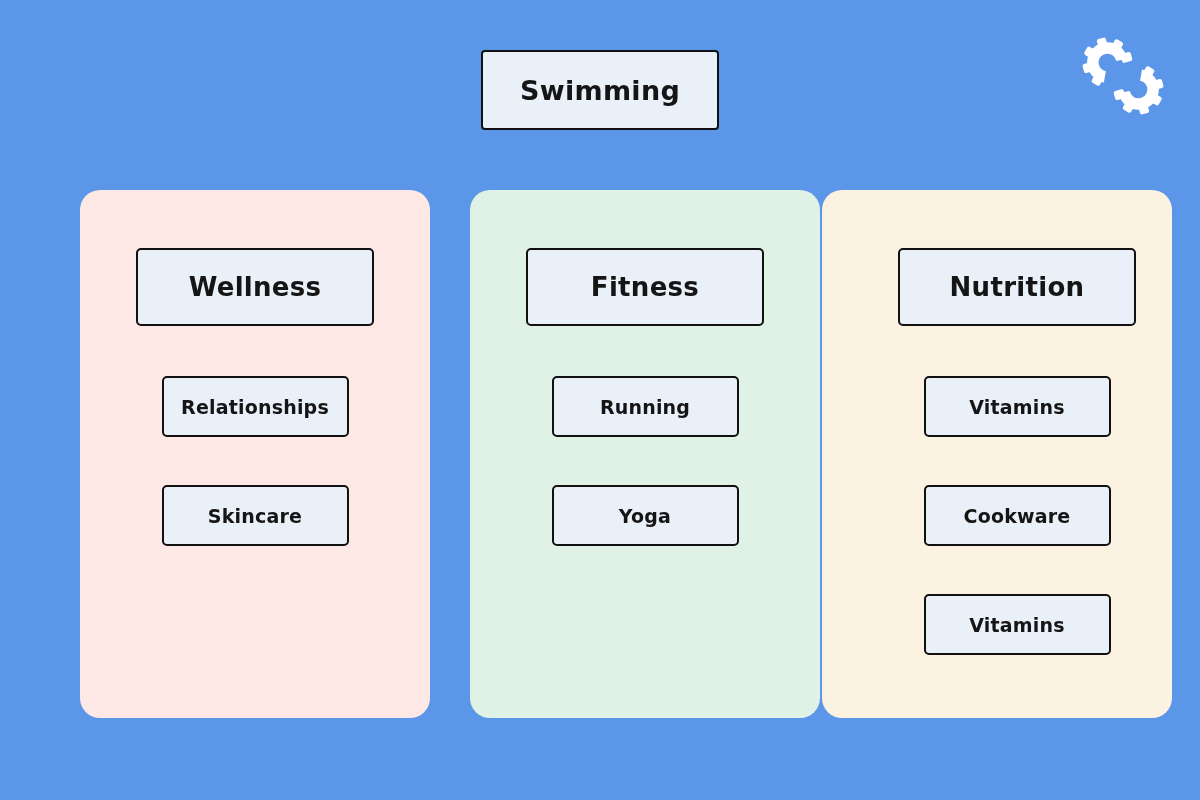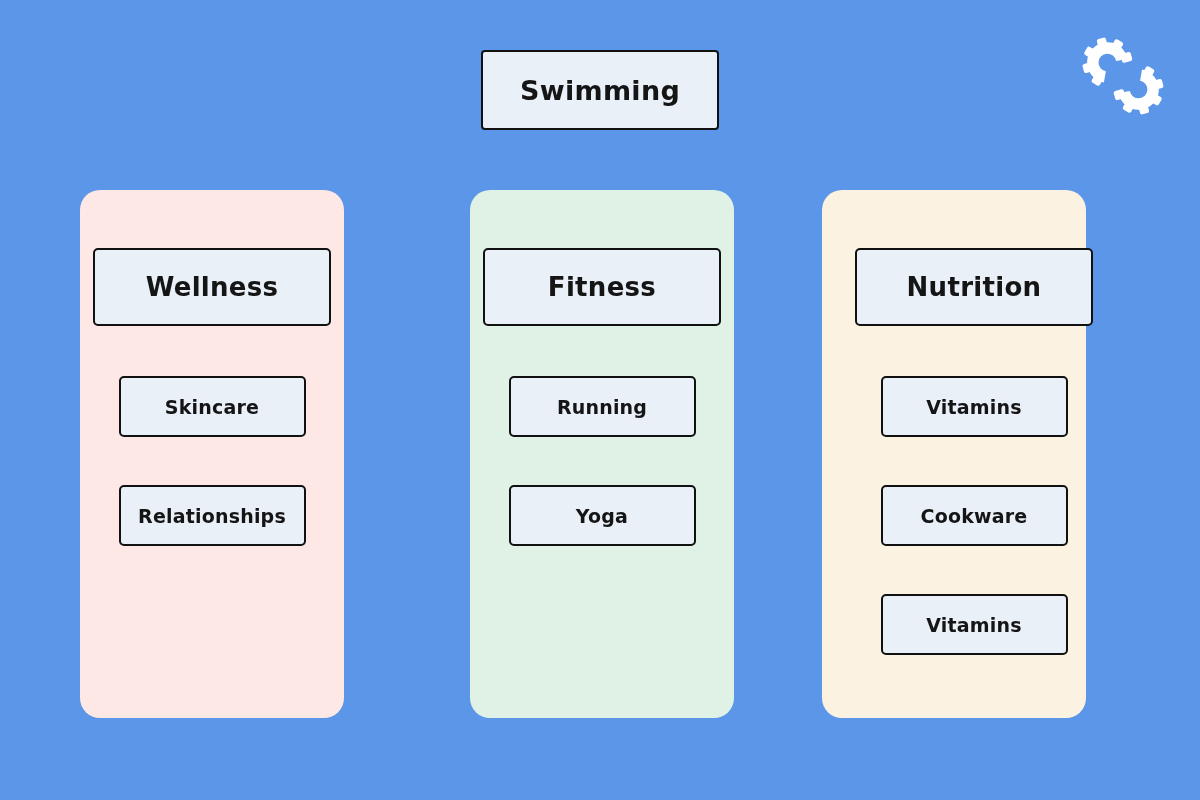--- a/index.html
+++ b/index.html
@@ -27,21 +27,21 @@
   .logo {
     position: absolute;
     left: 1072px; top: 24px;
     width: 104px; height: 104px;
   }
 
   
   .card {
     position: absolute;
     top: 190px;
-    width: 264px; height: 528px;
+    width: 350px; height: 528px;
     border-radius: 20px;
     display: flex; flex-direction: column; align-items: center;
     padding-top: 58px;
   }
   .card.col-0 { left: 80px;  background: #FDE8E6; }
   .card.col-1 { left: 470px; background: #DFF2E5; }
   .card.col-2 { left: 822px; background: #FCF2E2; padding-left: 40px; }
 
   .title-box {
     width: 238px; height: 78px;
@@ -96,22 +96,22 @@
         <rect x="-5" y="-4.5" width="10" height="9" rx="2" transform="translate(64,63) rotate(75) translate(19,0)"></rect>
         <rect x="-5" y="-4.5" width="10" height="9" rx="2" transform="translate(64,63) rotate(120) translate(19,0)"></rect>
         <rect x="-5" y="-4.5" width="10" height="9" rx="2" transform="translate(64,63) rotate(165) translate(19,0)"></rect>
       </g>
     </g>
   </g>
 </svg>
 
 <div class="card col-0" style="background-color: rgb(253, 232, 230);">
   <div class="title-box">Wellness</div>
+  <div class="item-box">Relationships</div>
   <div class="item-box">Skincare</div>
-  <div class="item-box">Relationships</div>
 </div>
 
 <div class="card col-1" style="background-color: rgb(223, 242, 229);">
   <div class="title-box">Fitness</div>
   <div class="item-box">Running</div>
   <div class="item-box">Yoga</div>
 </div>
 
 <div class="card col-2" style="background-color: rgb(252, 242, 226);">
   <div class="title-box">Nutrition</div>

